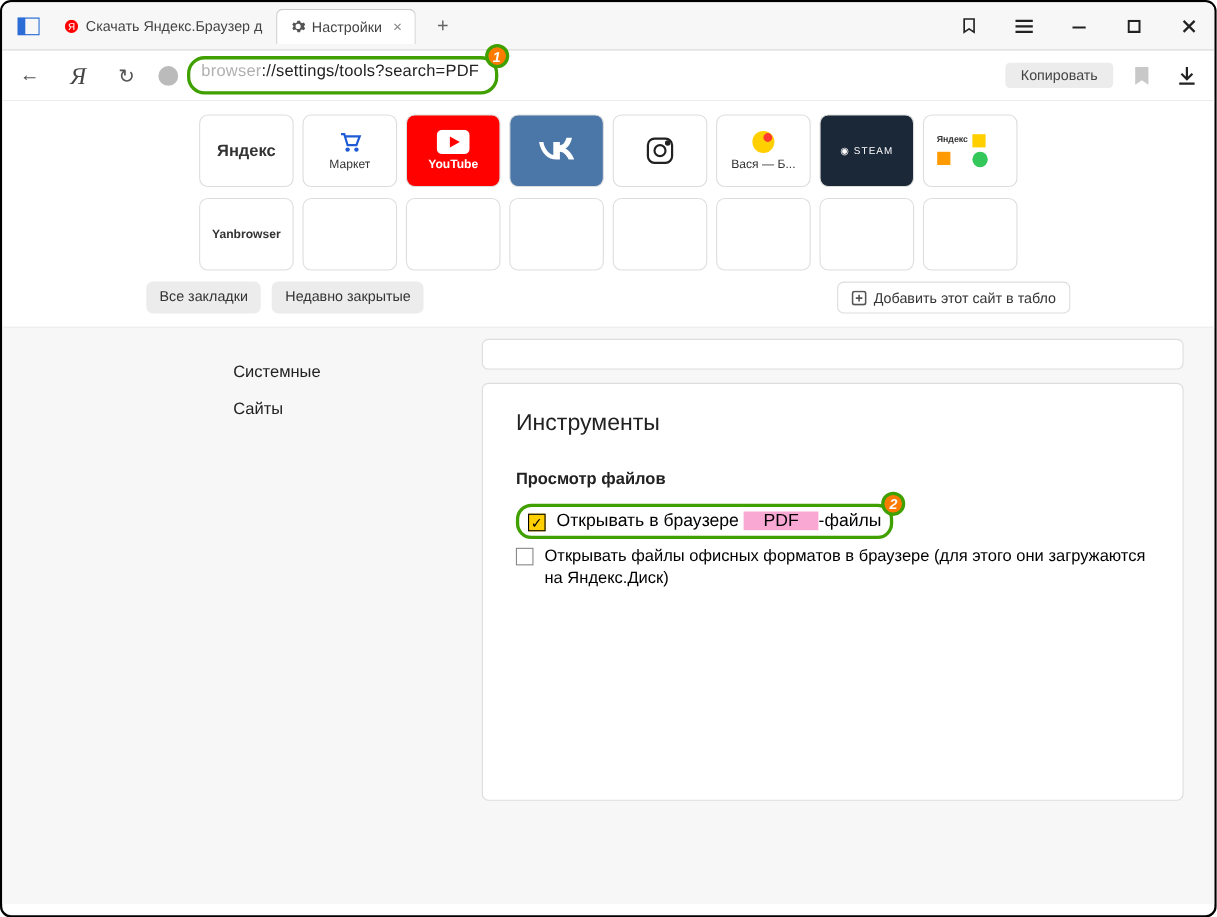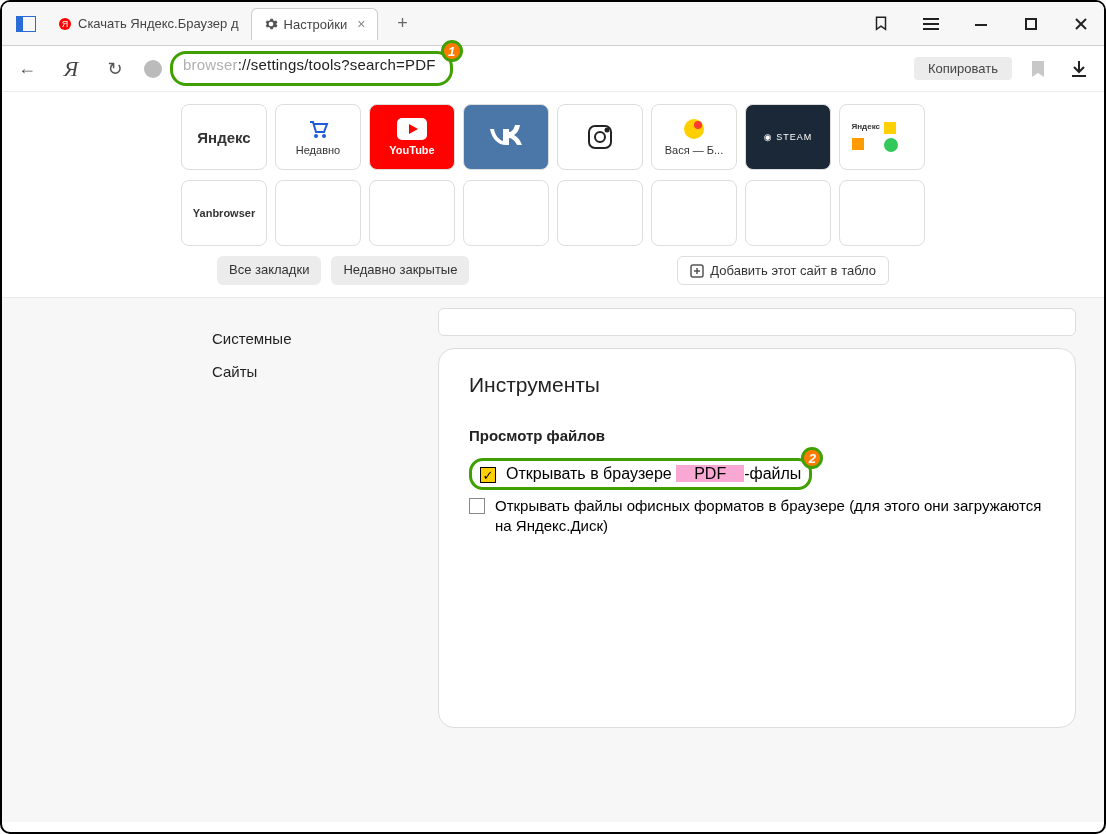--- a/index.html
+++ b/index.html
@@ -38,33 +38,33 @@
 
 .dial { background: #fff; padding: 12px 0; display: flex; flex-direction: column; align-items: center; gap: 10px; border-bottom: 1px solid #e8e8e8; }
 .tile-row { display: flex; gap: 8px; }
 .tile { width: 86px; height: 66px; border: 1px solid #ddd; border-radius: 8px; background: #fff; display: flex; flex-direction: column; align-items: center; justify-content: center; font-size: 11px; color: #333; overflow: hidden; }
 .tile .lbl { margin-top: 4px; max-width: 76px; text-align: center; white-space: nowrap; overflow: hidden; text-overflow: ellipsis; }
 .tile.red { background: #ff0200; color: #fff; }
 .tile.blue { background: #4a76a8; color: #fff; }
 .tile.dark { background: #1b2837; color: #fff; }
 .tile.blank { background: #fff; }
 
-.dial-bottom { display: flex; gap: 12px; justify-content: space-between; width: 672px; }
+.dial-bottom { display: flex; gap: 12px; justify-content: space-between; width: 840px; }
 .chip { background: #ececec; border-radius: 6px; padding: 6px 12px; font-size: 13px; color: #333; }
 .chip.add { background: #fff; border: 1px solid #ddd; display: flex; align-items: flex-end; gap: 6px; }
 
 
 .content { display: flex; height: calc(100% - 44px - 46px - 216px); }
 .sidebar { width: 410px; background: #f7f7f7; padding-top: 24px; }
 .sidebar .nav { margin-left: 210px; }
 .sidebar .nav-item { font-size: 15px; color: #222; padding: 8px 0; }
 
 .main { flex: 1; padding: 0; background: #f7f7f7; }
 .panel-spacer { height: 28px; background: #fff; border: 1px solid #ddd; border-radius: 6px; margin: 10px 28px 12px 26px; }
-.panel { background: #fff; border: 1px solid #ddd; border-radius: 16px; margin: 0 28px 0 26px; padding: 24px 30px 40px; min-height: 380px; }
+.panel { background: #fff; border: 1px solid #ddd; border-radius: 6px; margin: 0 28px 0 26px; padding: 24px 30px 40px; min-height: 380px; }
 .panel h2 { font-size: 21px; font-weight: 400; color: #222; margin-bottom: 30px; }
 .panel h3 { font-size: 15px; font-weight: 700; color: #222; margin-bottom: 14px; }
 
 .opt-row { display: flex; align-items: flex-start; gap: 10px; margin-bottom: 6px; font-size: 15px; color: #222; }
 .cb { width: 16px; height: 16px; border: 1px solid #888; display: inline-flex; align-items: center; justify-content: center; font-size: 13px; line-height: 1; flex-shrink: 0; margin-top: 2px; }
 .cb.checked { background: #ffcf00; border-color: #000; color: #000; }
 .hl { background: #f9a8d4; padding: 0 18px; }
 
 .opt-callout { position: relative; border: 3px solid #3fa000; border-radius: 14px; padding: 4px 8px; display: inline-flex; align-items: center; gap: 10px; }
 .opt-callout .callout { top: -14px; right: -14px; }
@@ -163,21 +163,21 @@
   <div class="tile-row">
     <div class="tile">
         <span style="font-weight:bold;font-size:15px;">Яндекс</span>
       </div>
     <div class="tile">
         <svg width="24" height="22" viewBox="0 0 24 22">
           <path d="M4 4h3l3 10h8l3-8H8" fill="none" stroke="#1e5bd6" stroke-width="2"></path>
           <circle cx="10" cy="18" r="2" fill="#1e5bd6"></circle>
           <circle cx="18" cy="18" r="2" fill="#1e5bd6"></circle>
         </svg>
-        <span class="lbl">Недавно</span>
+        <span class="lbl">Маркет</span>
       </div>
     <div class="tile red">
         <svg width="30" height="22" viewBox="0 0 30 22">
           <rect width="30" height="22" rx="5" fill="#fff"></rect>
           <path d="M12 6v10l9-5z" fill="#ff0200"></path>
         </svg>
         <span class="lbl" style="color:#fff;font-weight:bold">YouTube</span>
       </div>
     <div class="tile blue">
         <svg width="40" height="24" viewBox="0 0 40 24">

